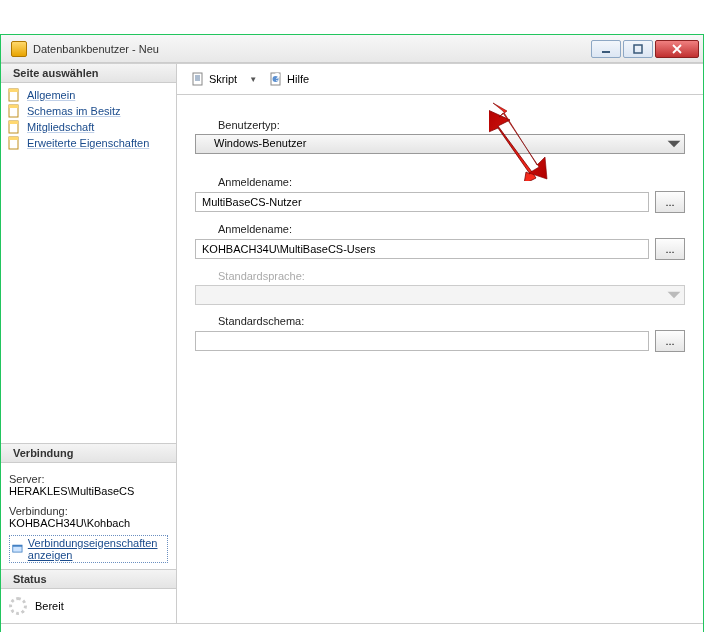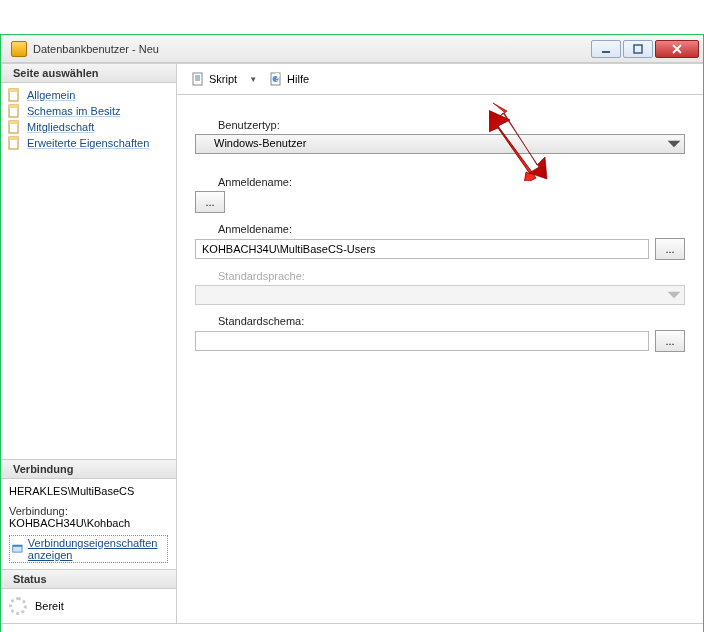--- a/index.html
+++ b/index.html
@@ -121,20 +121,21 @@
               </svg></span>
           <span class="nav-label">Erweiterte Eigenschaften</span>
         </div>
       </div>
 
       <div style="flex:1"></div>
 
       <div class="side-section">
         <div class="panel-hdr">Verbindung</div>
         <div class="side-body">
+          <div class="side-label">Server:</div>
           <div>HERAKLES\MultiBaseCS</div>
           <div class="side-label" style="margin-top:8px">Verbindung:</div>
           <div>KOHBACH34U\Kohbach</div>
           <div class="side-link">
             <svg viewBox="0 0 14 14">
                 <rect x="1" y="2" width="12" height="9" fill="#cde4ff" stroke="#3a7abf"></rect>
                 <rect x="1" y="2" width="12" height="2" fill="#3a7abf"></rect>
               </svg>
             <a>Verbindungseigenschaften anzeigen</a>
           </div>
@@ -187,20 +188,21 @@
                 <stop offset="0" stop-color="#ff3020"></stop>
                 <stop offset="1" stop-color="#b00000"></stop>
               </linearGradient>
           </defs>
           <path d="M8 8 L20 2 L18 14 L14 12 L46 58 L60 52 L56 76 L34 66 L46 60 L12 14 Z" fill="url(#rg)" stroke="#800000" stroke-width="0.8" transform="rotate(180 30 40) translate(5 -5)"></path>
           <path d="M4 2 L18 10 L10 16 L14 12 L50 66 L40 72 L58 78 L56 56 L48 64 L14 10 Z" fill="url(#rg)" stroke="#800000" stroke-width="0.6"></path>
         </svg>
 
         <div class="form-label" style="margin-top:22px">Anmeldename:</div>
         <div class="field-row">
+          <input class="text-input" value="MultiBaseCS-Nutzer" style="">
           <div class="browse-btn">
               <span>...</span>
             </div>
         </div>
 
         <div class="form-label">Anmeldename:</div>
         <div class="field-row">
           <input class="text-input" value="KOHBACH34U\MultiBaseCS-Users" style="">
           <div class="browse-btn">
               <span>...</span>

